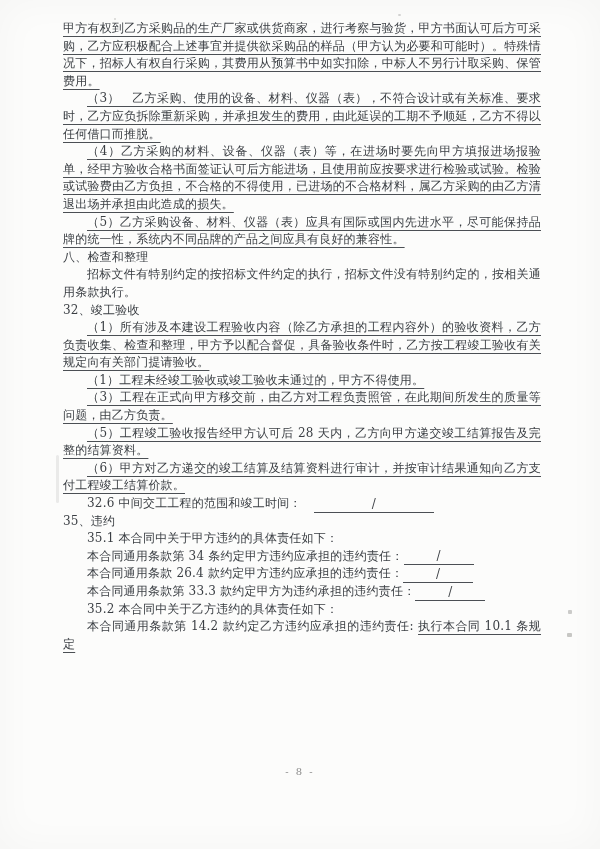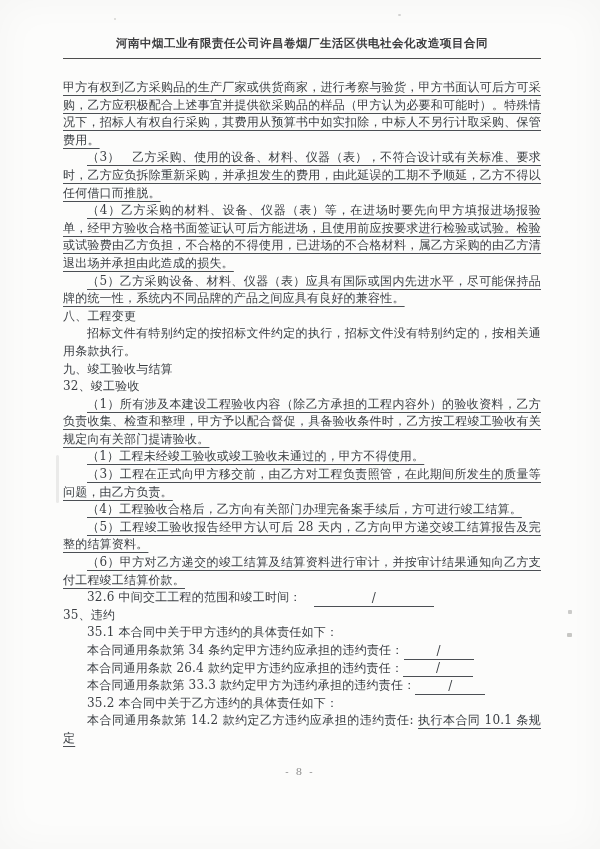--- a/index.html
+++ b/index.html
@@ -71,40 +71,35 @@
   .smudge{
     position:absolute;top:455px;left:56px;width:3px;height:48px;
     background:#b5b5b3;opacity:.25;border-radius:2px;
   }
 </style>
 </head>
 <body>
 
 <div class="page">
 
-  <div class="header">
-    <div class="title">河南中烟工业有限责任公司许昌卷烟厂生活区供电社会化改造项目合同</div>
-  </div>
 
   <div class="body">
     <p class="u">甲方有权到乙方采购品的生产厂家或供货商家，进行考察与验货，甲方书面认可后方可采购，乙方应积极配合上述事宜并提供欲采购品的样品（甲方认为必要和可能时）。特殊情况下，招标人有权自行采购，其费用从预算书中如实扣除，中标人不另行计取采购、保管费用。</p>
     <p class="ind u">（3）　乙方采购、使用的设备、材料、仪器（表），不符合设计或有关标准、要求时，乙方应负拆除重新采购，并承担发生的费用，由此延误的工期不予顺延，乙方不得以任何借口而推脱。</p>
     <p class="ind u">（4）乙方采购的材料、设备、仪器（表）等，在进场时要先向甲方填报进场报验单，经甲方验收合格书面签证认可后方能进场，且使用前应按要求进行检验或试验。检验或试验费由乙方负担，不合格的不得使用，已进场的不合格材料，属乙方采购的由乙方清退出场并承担由此造成的损失。</p>
     <p class="ind u">（5）乙方采购设备、材料、仪器（表）应具有国际或国内先进水平，尽可能保持品牌的统一性，系统内不同品牌的产品之间应具有良好的兼容性。</p>
 
-    <p class="heading">八、工程变更</p>
+    <p class="heading">八、检查和整理</p>
     <p class="ind">招标文件有特别约定的按招标文件约定的执行，招标文件没有特别约定的，按相关通用条款执行。</p>
 
-    <p class="heading">九、竣工验收与结算</p>
     <p class="heading">32、竣工验收</p>
 
     <p class="ind u">（1）所有涉及本建设工程验收内容（除乙方承担的工程内容外）的验收资料，乙方负责收集、检查和整理，甲方予以配合督促，具备验收条件时，乙方按工程竣工验收有关规定向有关部门提请验收。</p>
     <p class="ind u">（1）工程未经竣工验收或竣工验收未通过的，甲方不得使用。</p>
     <p class="ind u">（3）工程在正式向甲方移交前，由乙方对工程负责照管，在此期间所发生的质量等问题，由乙方负责。</p>
-    <p class="ind u">（4）工程验收合格后，乙方向有关部门办理完备案手续后，方可进行竣工结算。</p>
     <p class="ind u">（5）工程竣工验收报告经甲方认可后 28 天内，乙方向甲方递交竣工结算报告及完整的结算资料。</p>
     <p class="ind u">（6）甲方对乙方递交的竣工结算及结算资料进行审计，并按审计结果通知向乙方支付工程竣工结算价款。</p>
 
 
     <p class="ind"><span>32.6 中间交工工程的范围和竣工时间：</span>　<span class="blank w120">/</span></p>
 
     <p class="heading">35、违约</p>
 
     <p class="ind">35.1 本合同中关于甲方违约的具体责任如下：</p>
 

